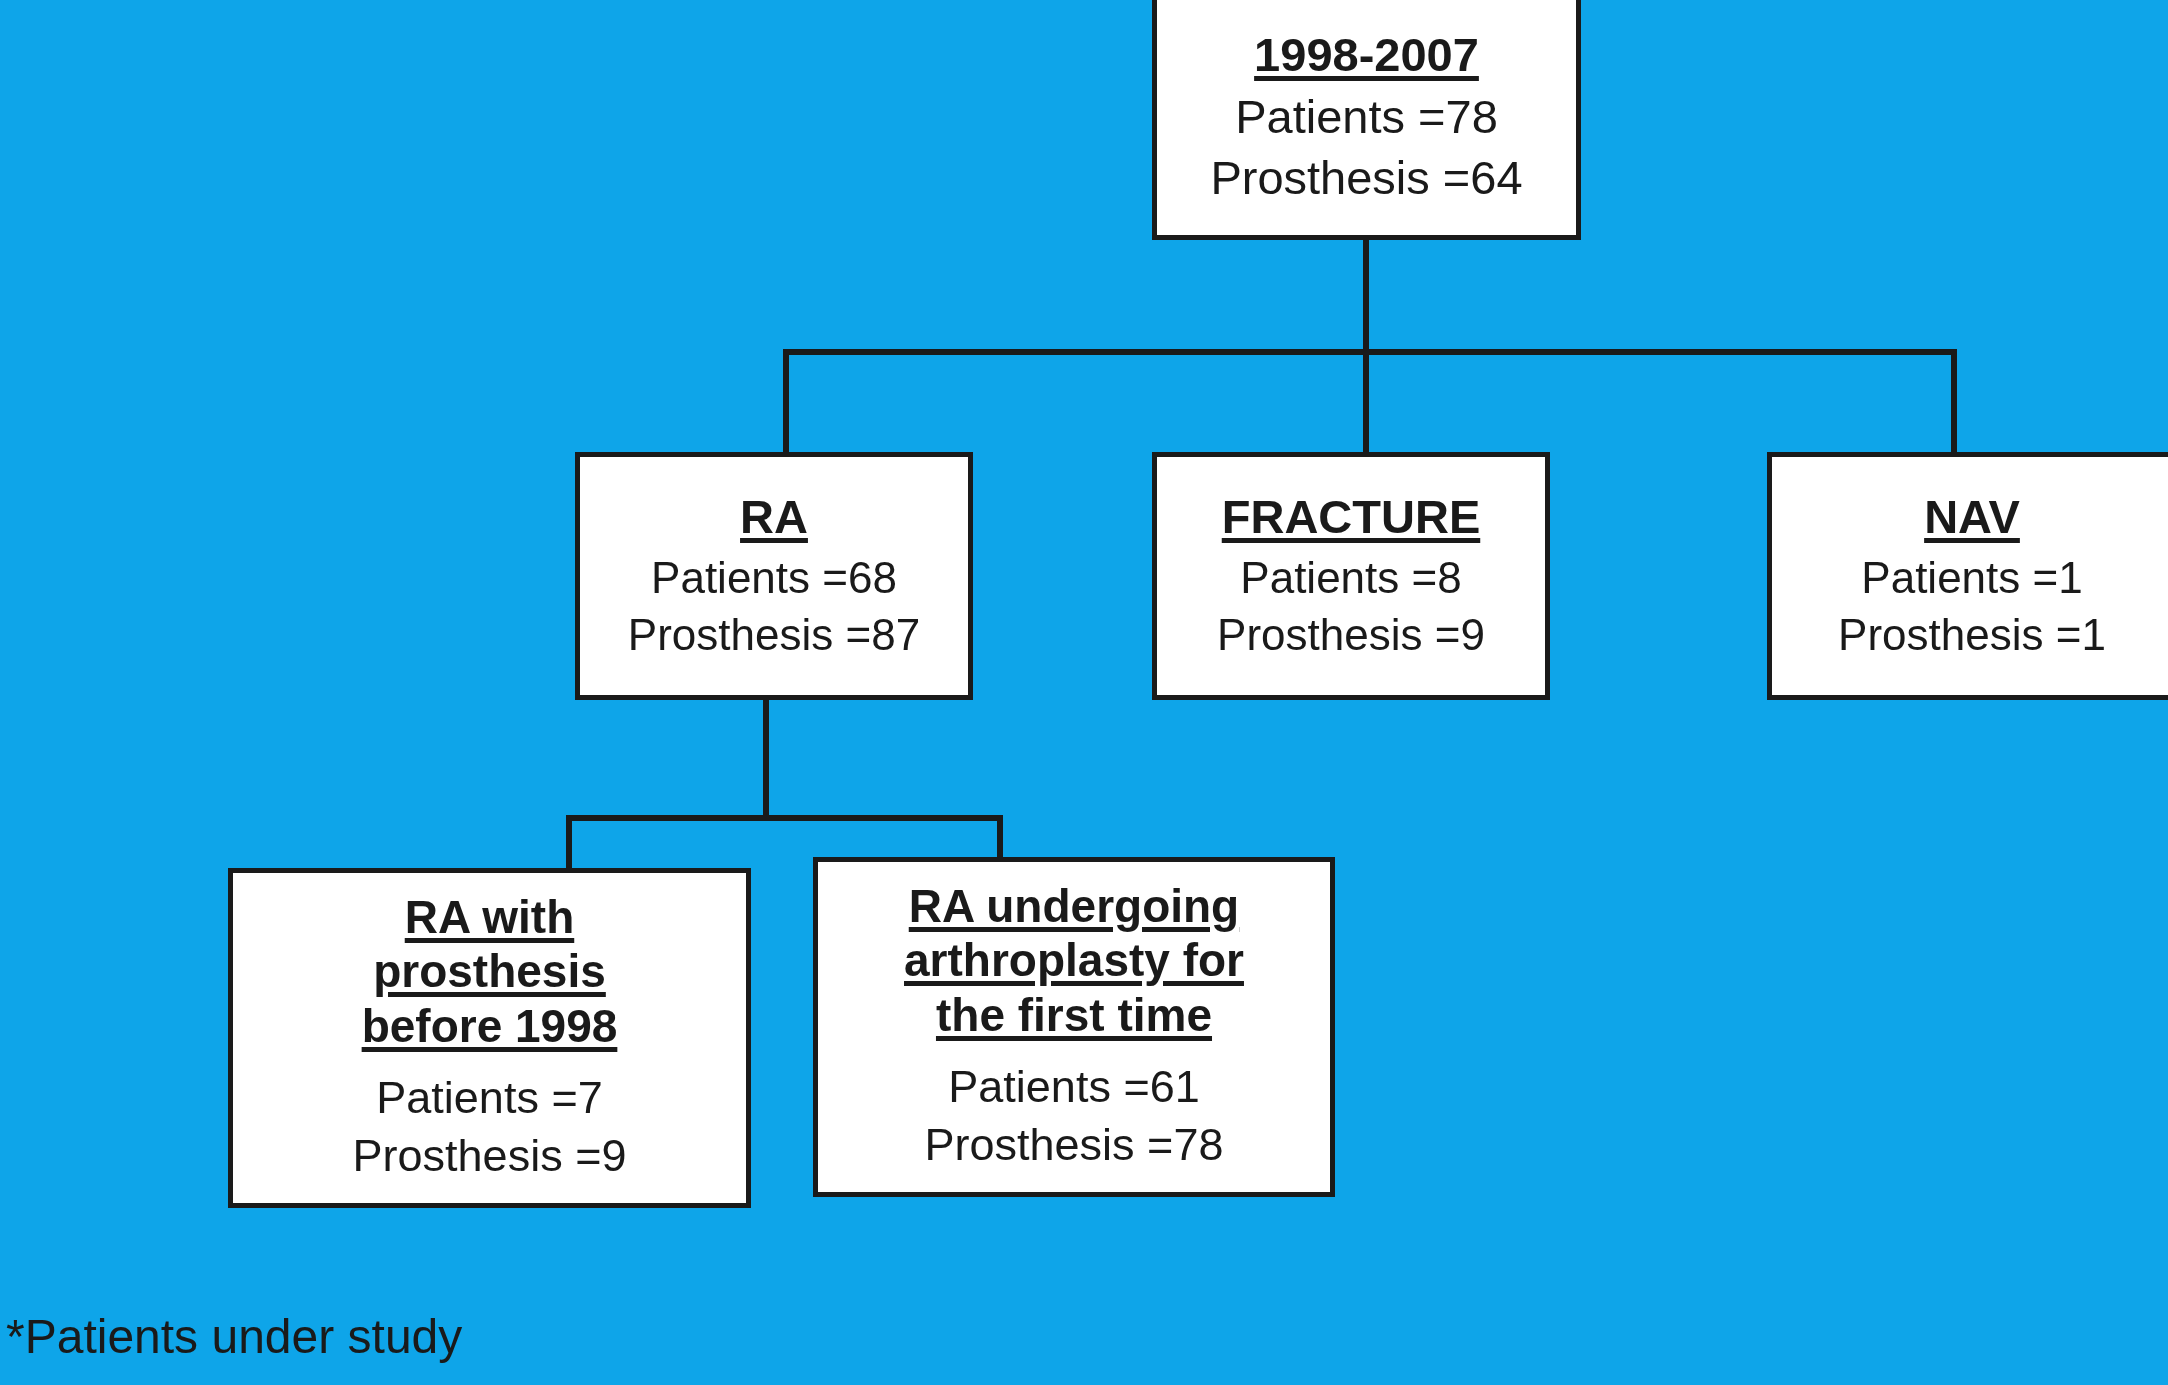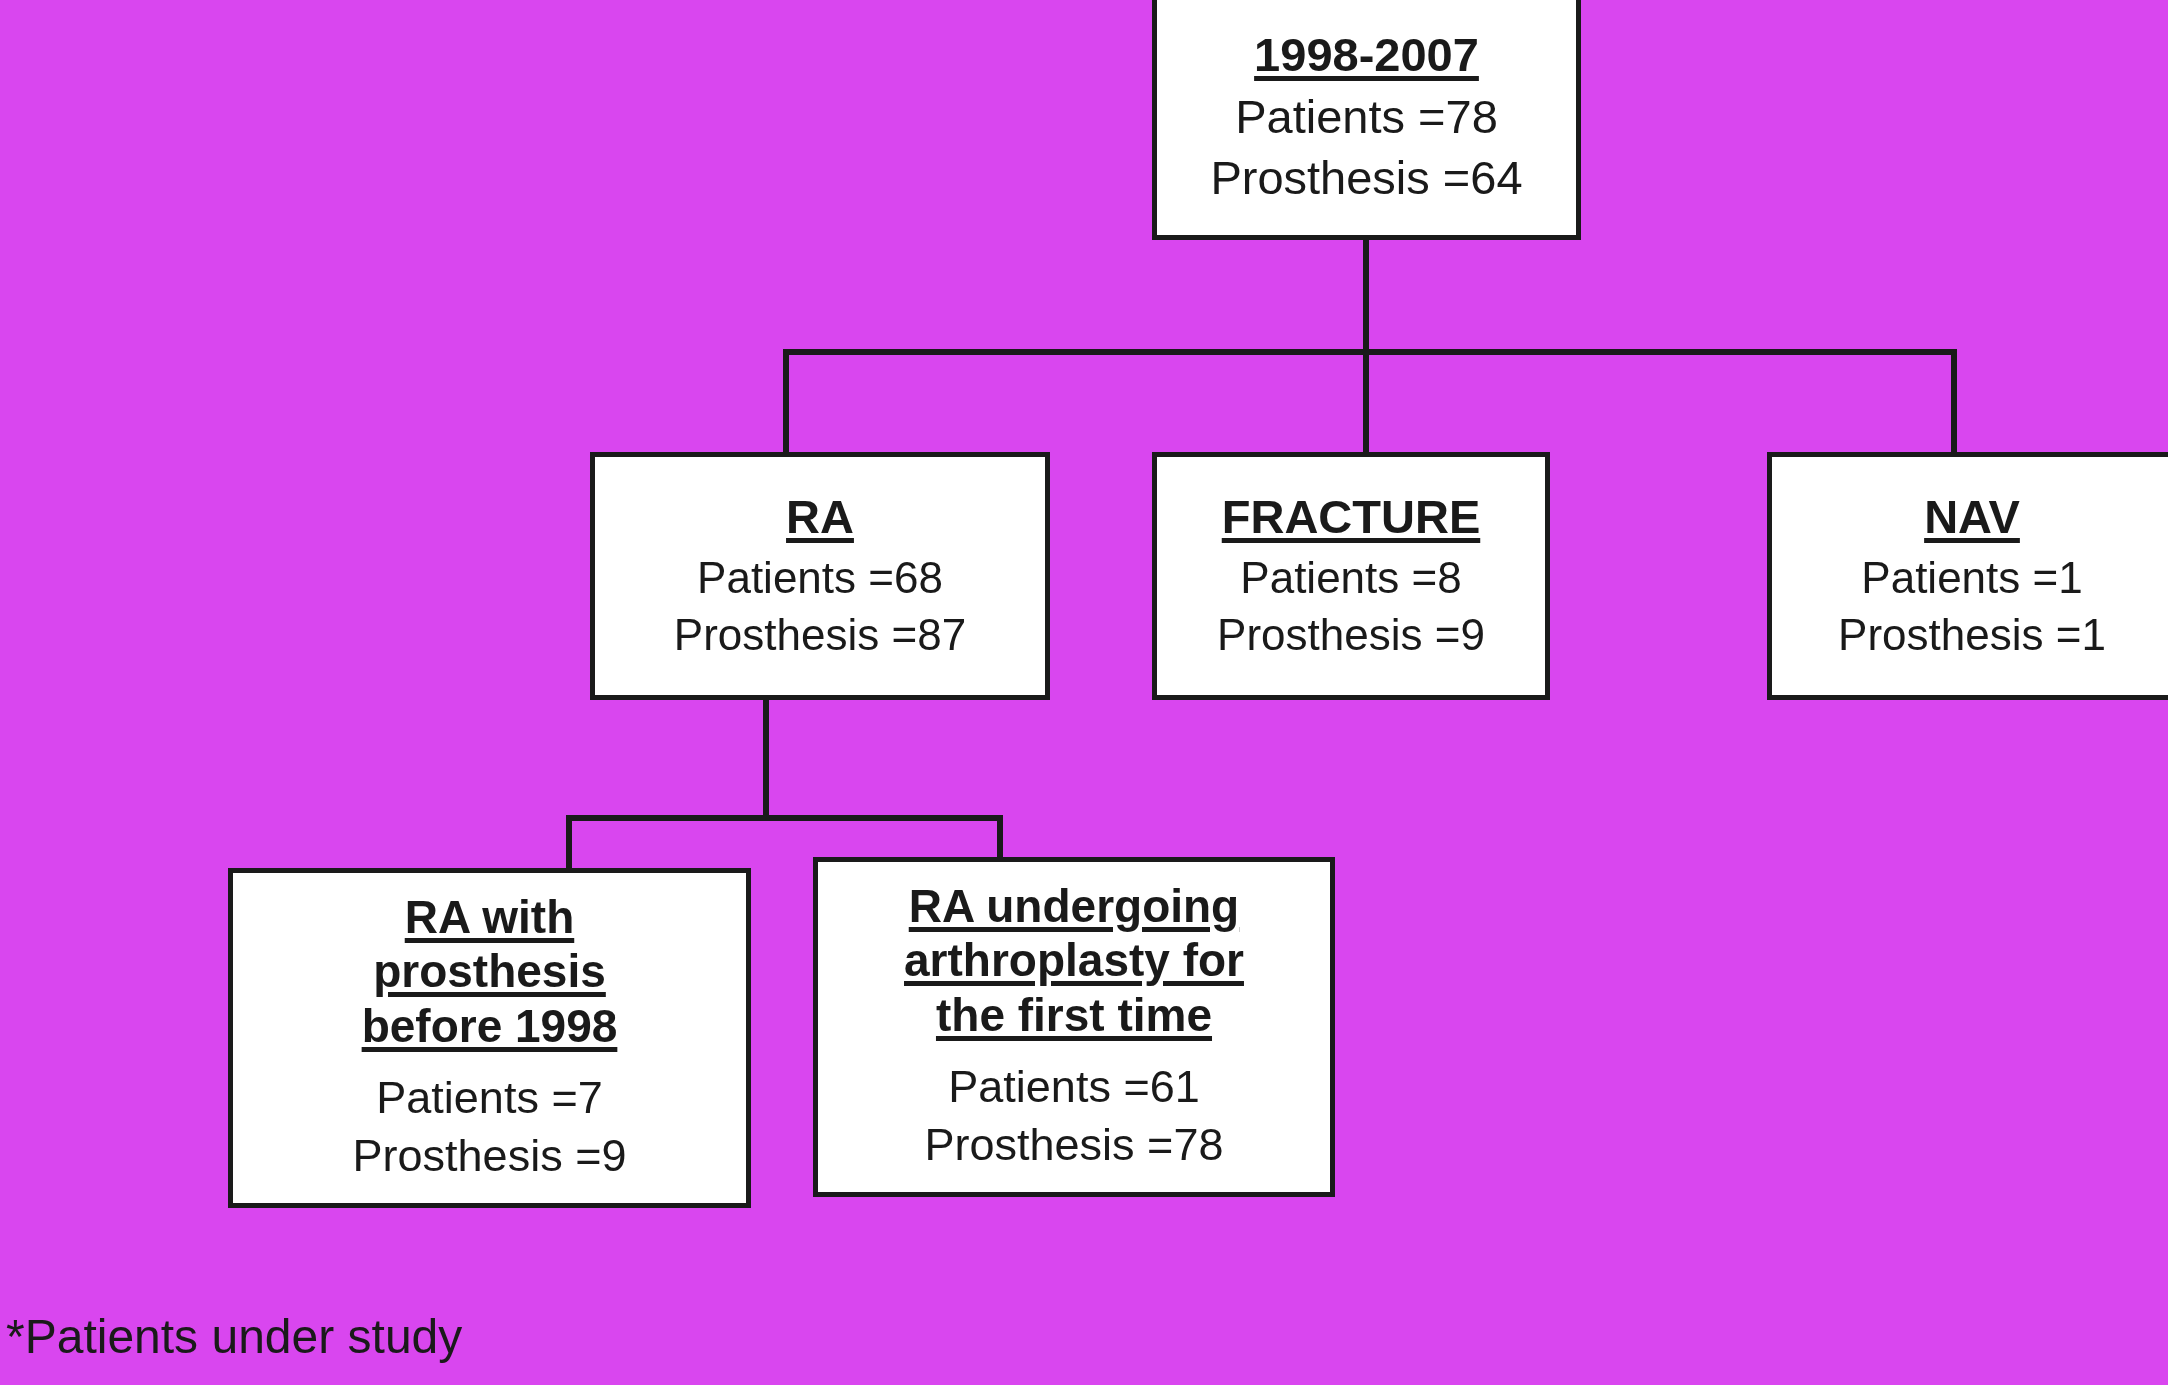--- a/index.html
+++ b/index.html
@@ -8,21 +8,21 @@
     background: #ffffff;
   }
   body {
     font-family: "Liberation Sans", sans-serif;
     color: #1a1a1a;
   }
   #canvas {
     position: relative;
     width: 2168px;
     height: 1385px;
-    background: #d946ef;
+    background: #0ea5e9;
     overflow: hidden;
   }
 
   
   .node {
     position: absolute;
     box-sizing: border-box;
     border: 5px solid #1a1a1a;
     background: #ffffff;
     display: flex;
@@ -85,21 +85,21 @@
   <div class="conn" style="left:566px; top:815px; width:437px; height:6px;"></div>
   <div class="conn" style="left:566px; top:815px; width:6px; height:60px;"></div>
   <div class="conn" style="left:997px; top:815px; width:6px; height:60px;"></div>
 
   <div class="node tier-root" style="left:1152px; top:-5px; width:429px; height:245px;">
     <div class="title">1998-2007</div>
     <div class="line">Patients =78</div>
     <div class="line">Prosthesis =64</div>
   </div>
 
-  <div class="node tier-mid" style="left:590px; top:452px; width:460px; height:248px;">
+  <div class="node tier-mid" style="left:575px; top:452px; width:398px; height:248px;">
     <div class="title">RA</div>
     <div class="line">Patients =68</div>
     <div class="line">Prosthesis =87</div>
   </div>
 
   <div class="node tier-mid" style="left:1152px; top:452px; width:398px; height:248px;text-align:center;">
     <div class="title">FRACTURE</div>
     <div class="line">Patients =8</div>
     <div class="line">Prosthesis =9</div>
   </div>

